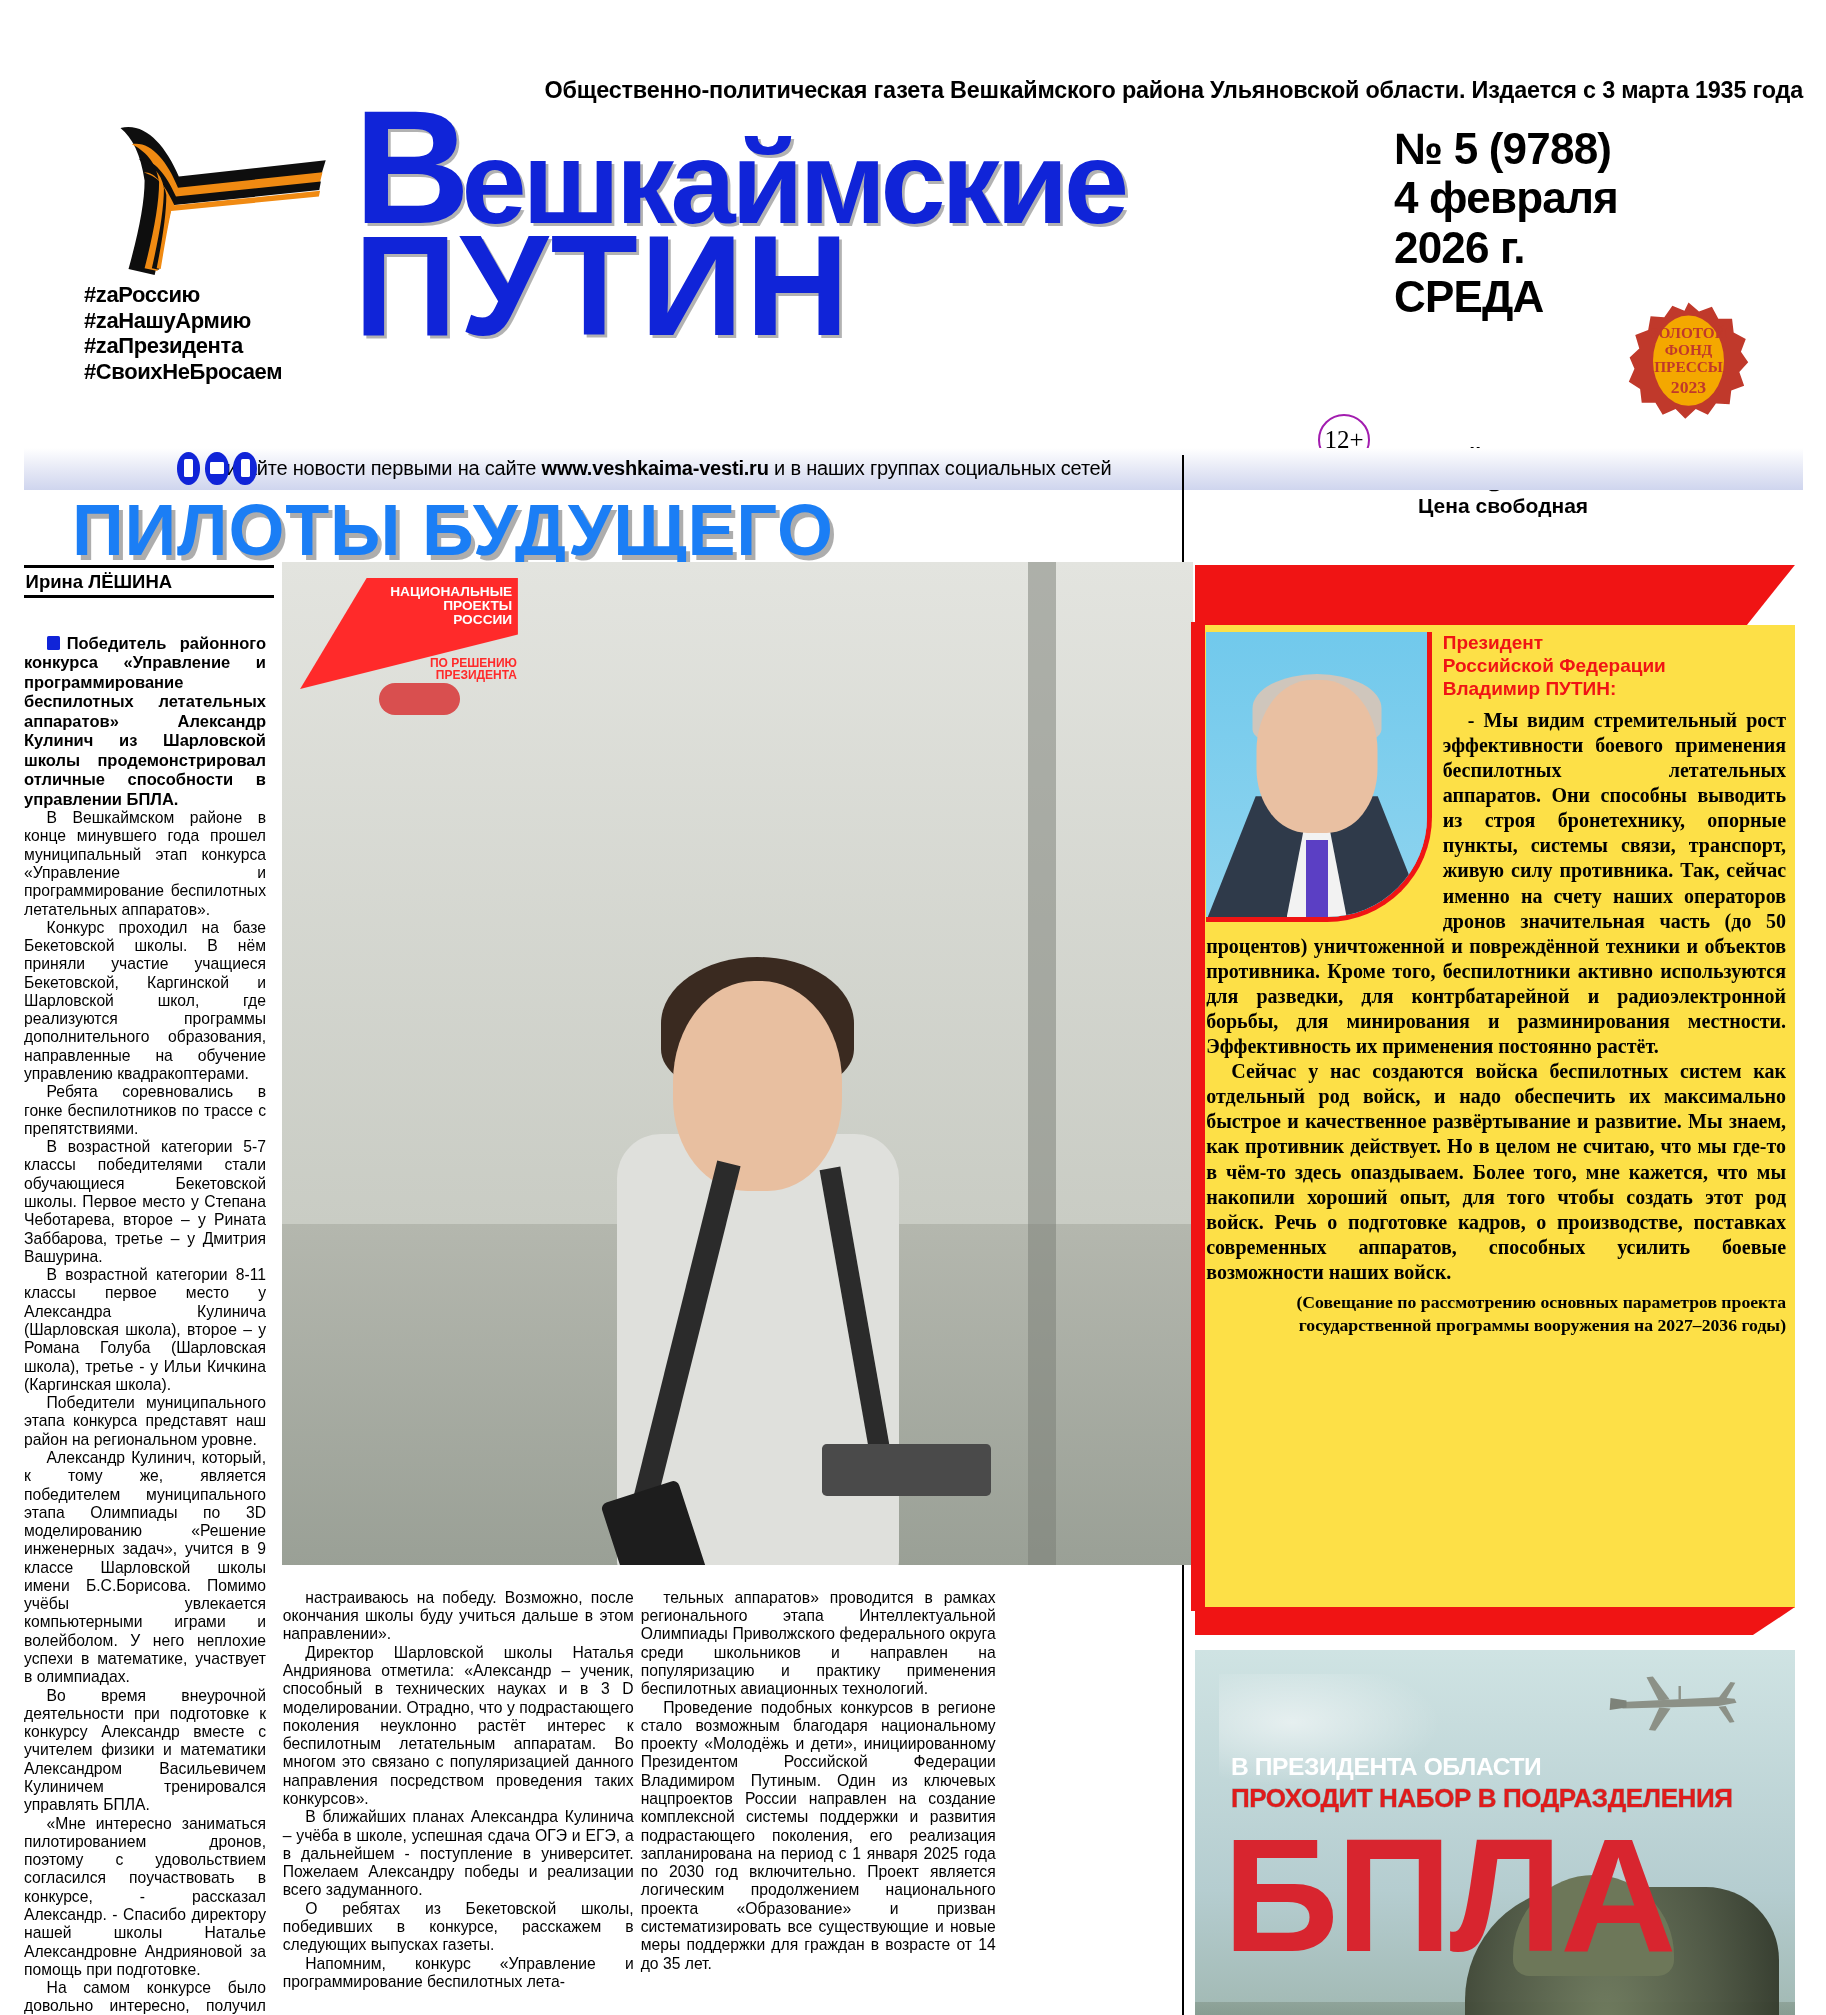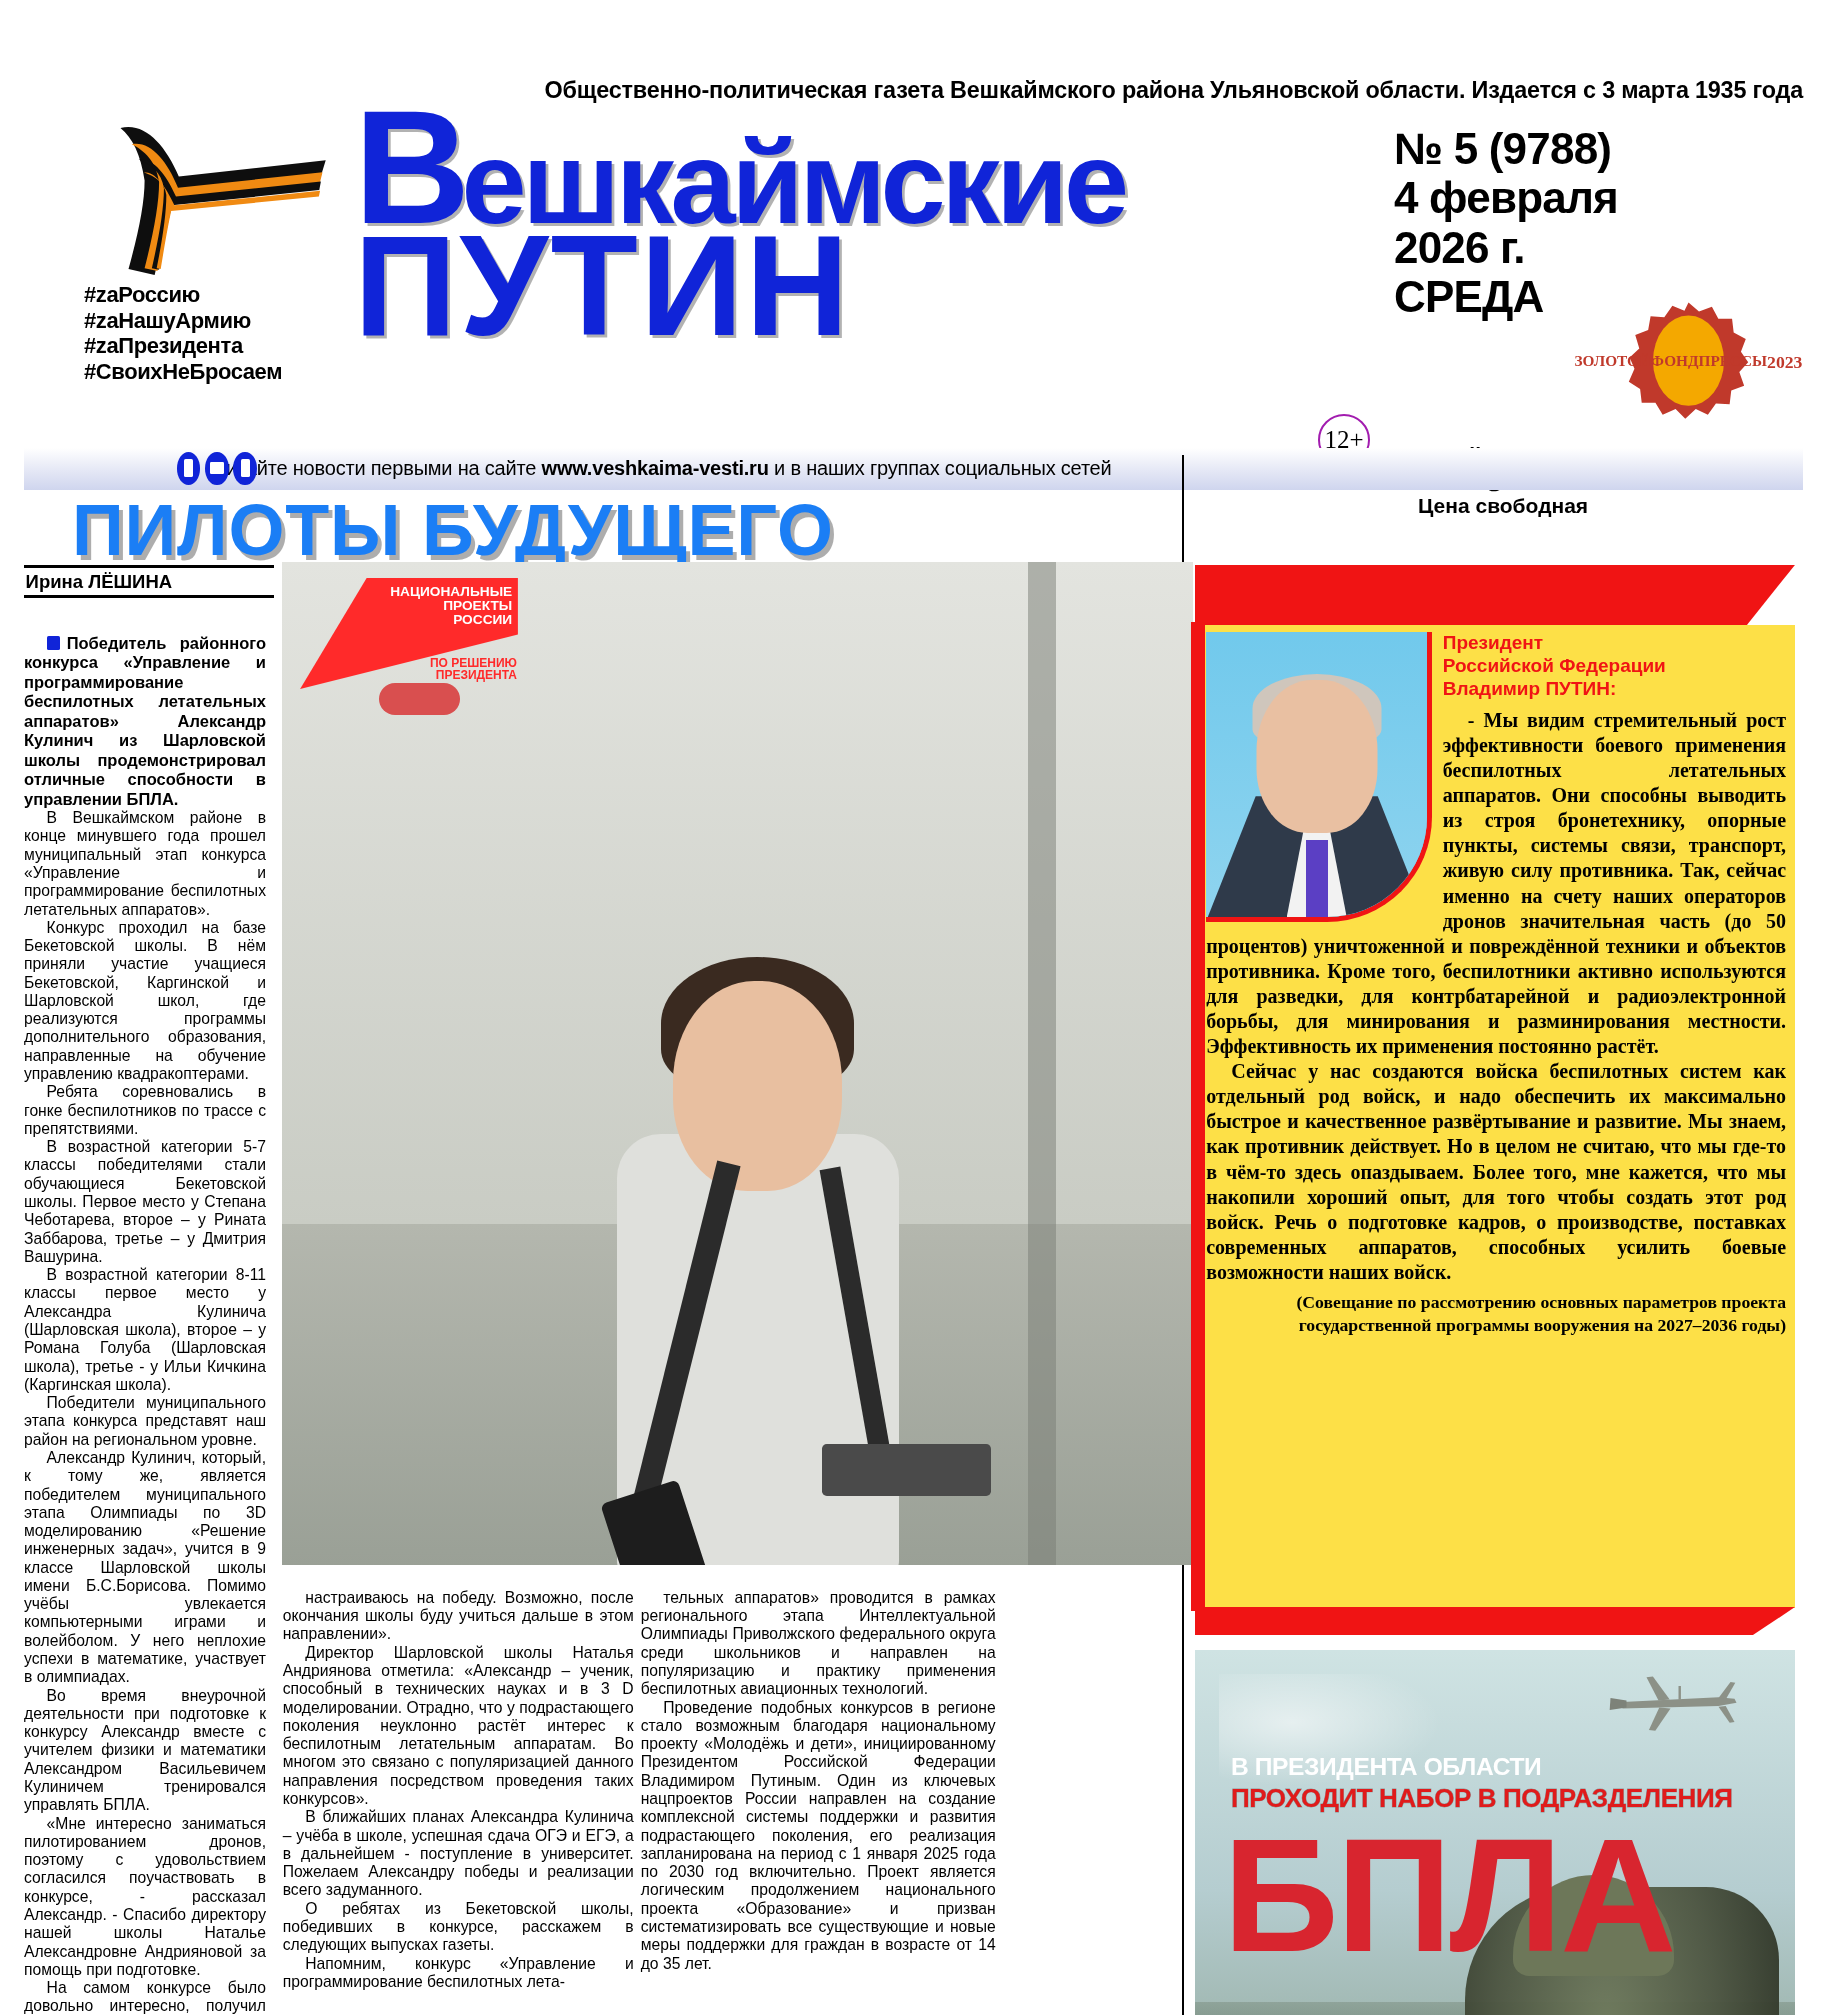--- a/index.html
+++ b/index.html
@@ -51,21 +51,21 @@
   .issue-line {
     font-weight: bold; font-size: 44px; line-height: 1.12; text-align:left;
     letter-spacing: -0.8px;
   }
 
   .seal {
     position: absolute; left: 1604px; top: 193px; width: 121px; height: 121px;
   }
   .seal-inner { position:absolute; inset:0; }
   .seal-txt {
-    position:absolute; inset:0; display:flex; flex-direction:row;
+    position:absolute; inset:0; display:flex; flex-direction:column;
     align-items:center; justify-content:center; color:#c0392b;
     font-family:"Liberation Serif", serif; font-weight:bold; line-height:1.1;text-align:right;
   }
   .seal-txt span { font-size: 15.3px; letter-spacing:0px;}
   .seal-txt .yr { font-size: 17.7px; margin-top:2.4px;}
 
   .email-block { position: absolute; left: 1394px; top: 334px;
                  font-weight: bold; font-size: 21px; line-height: 1.22; }
 
   

